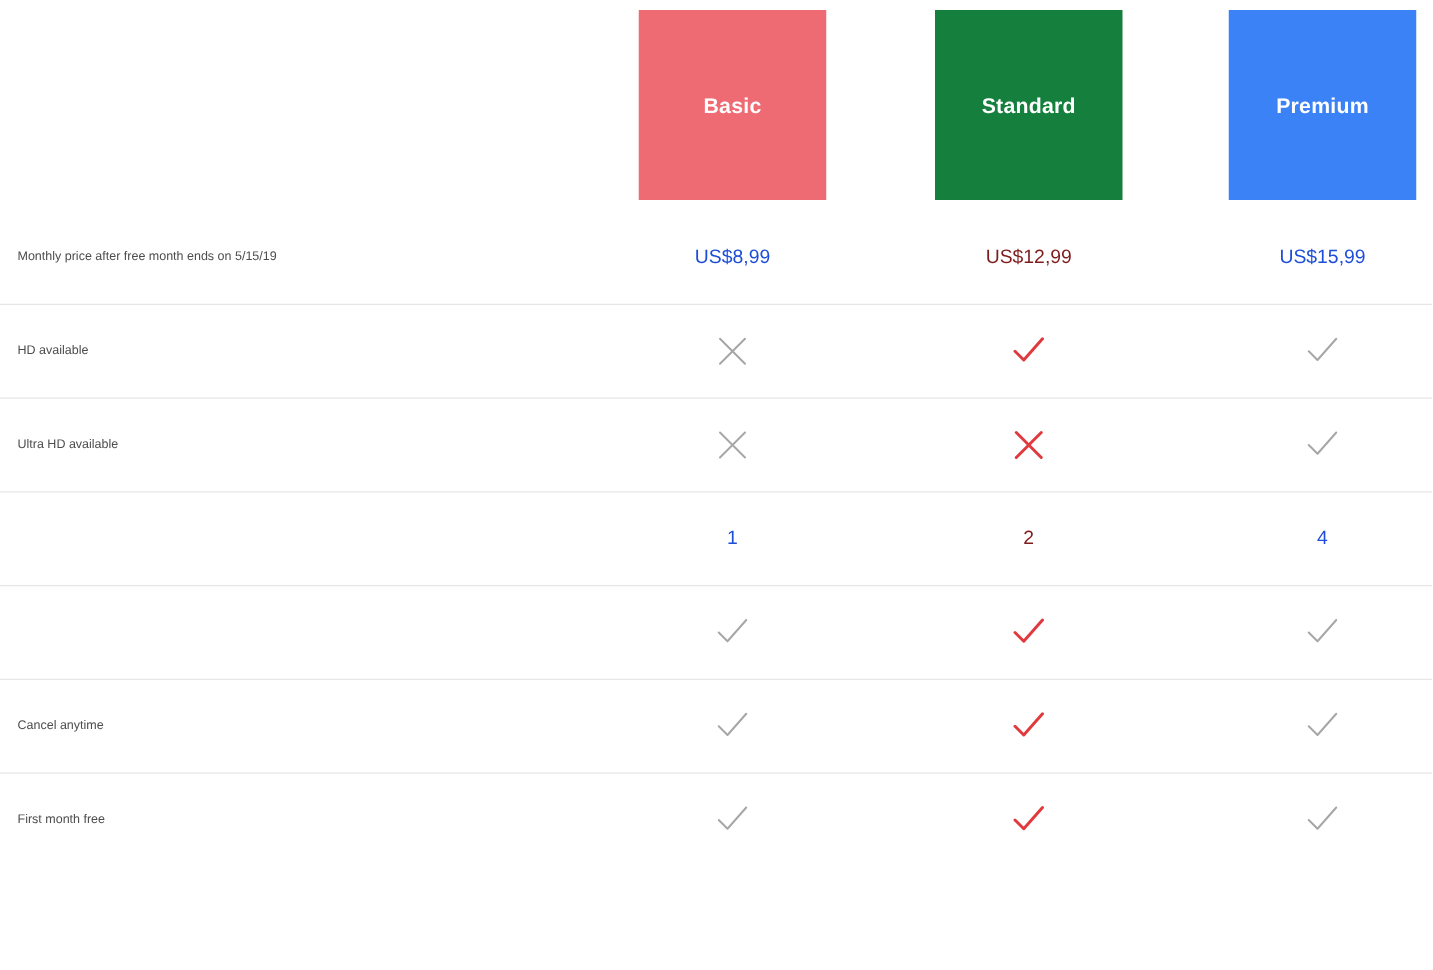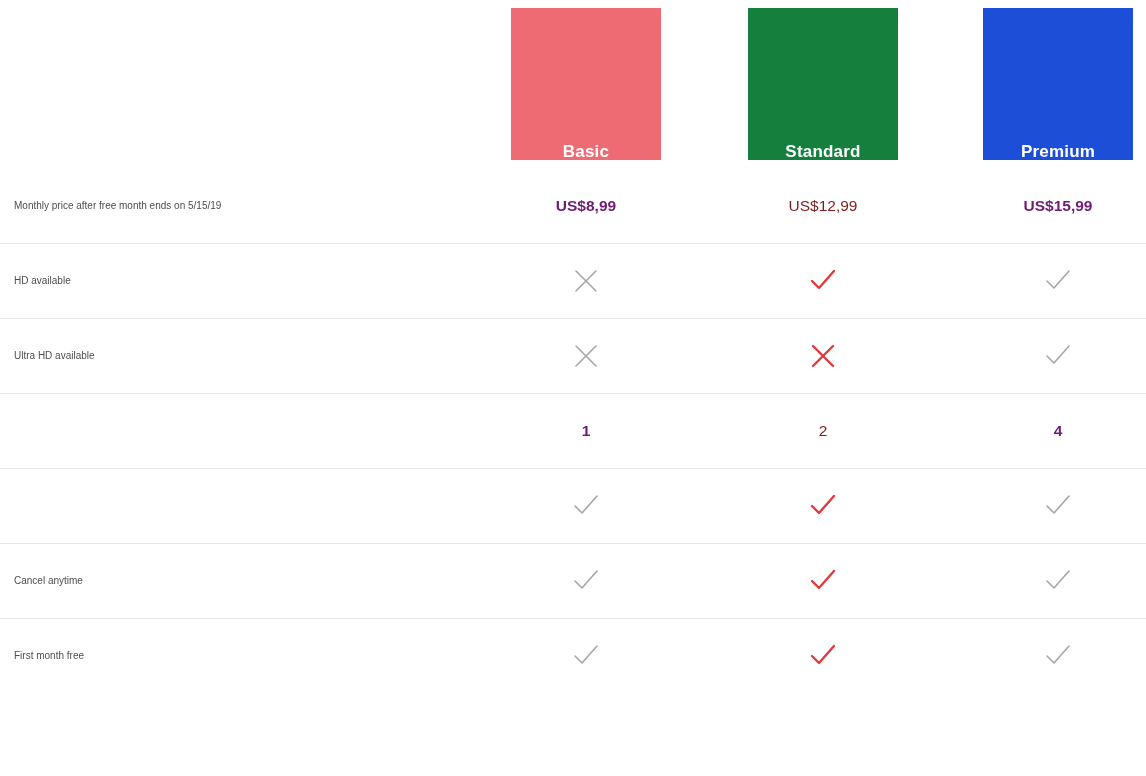--- a/index.html
+++ b/index.html
@@ -24,21 +24,21 @@
     position: relative;
     height: 168px;
     width: 1146px;
   }
   .plan-chip {
     position: absolute;
     top: 8px;
     width: 150px;
     height: 152px;
     display: flex;
-    align-items: flex-end;
+    align-items: center;
     justify-content: center;
     color: #ffffff;
     font-size: 17px;
     font-weight: bold;
     letter-spacing: 0.2px;
     line-height: 1;
   }
   .plan-chip.col-0 { left: 511px; }
   .plan-chip.col-1 { left: 748px; }
   .plan-chip.col-2 { left: 983px; }
@@ -74,39 +74,39 @@
     justify-content: center;
   }
   .cell.col-0 { left: 511px; }
   .cell.col-1 { left: 748px; }
   .cell.col-2 { left: 983px; }
 
   .cell-text {
     font-size: 15.5px;
     line-height: 1;
   }
-  .cell-text.muted  { color: #701a75; font-weight: bold; }
+  .cell-text.muted  { color: #1d4ed8; }
   .cell-text.accent { color: #7f1d1d; }
 
   .icon-glyph { display: block; }
   .icon-glyph svg { display: block; }
 </style>
 </head>
 <body>
 
 <div id="plan-table">
 
   <div class="plan-header-row">
     <div class="plan-chip col-0" style="background: rgb(238, 107, 116);">
       <span>Basic</span>
     </div>
     <div class="plan-chip col-1" style="background: #15803d;">
       <span>Standard</span>
     </div>
-    <div class="plan-chip col-2" style="background: #1d4ed8;">
+    <div class="plan-chip col-2" style="background: #3b82f6;">
       <span>Premium</span>
     </div>
   </div>
 
   <div id="rows-container">
       <div class="feature-row first-row">
         <div class="feature-label">Monthly price after free month ends on 5/15/19</div>
         <div class="cell col-0">
           <span class="cell-text muted">US$8,99</span>
         </div>

